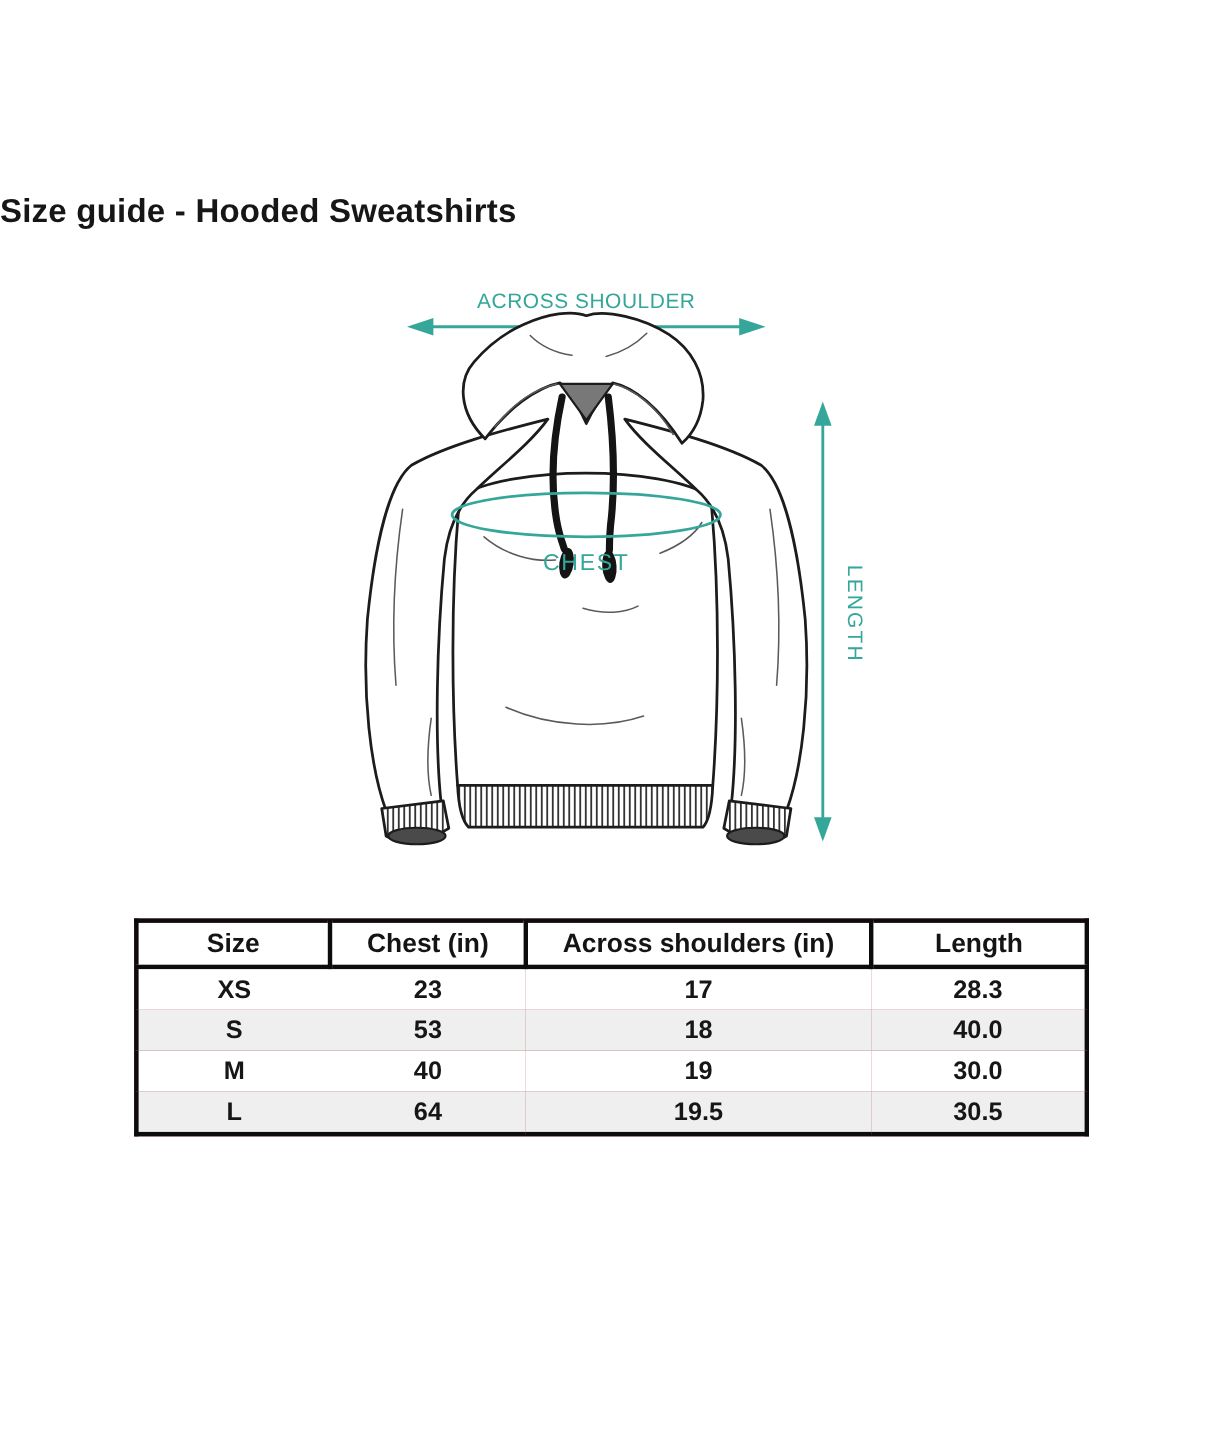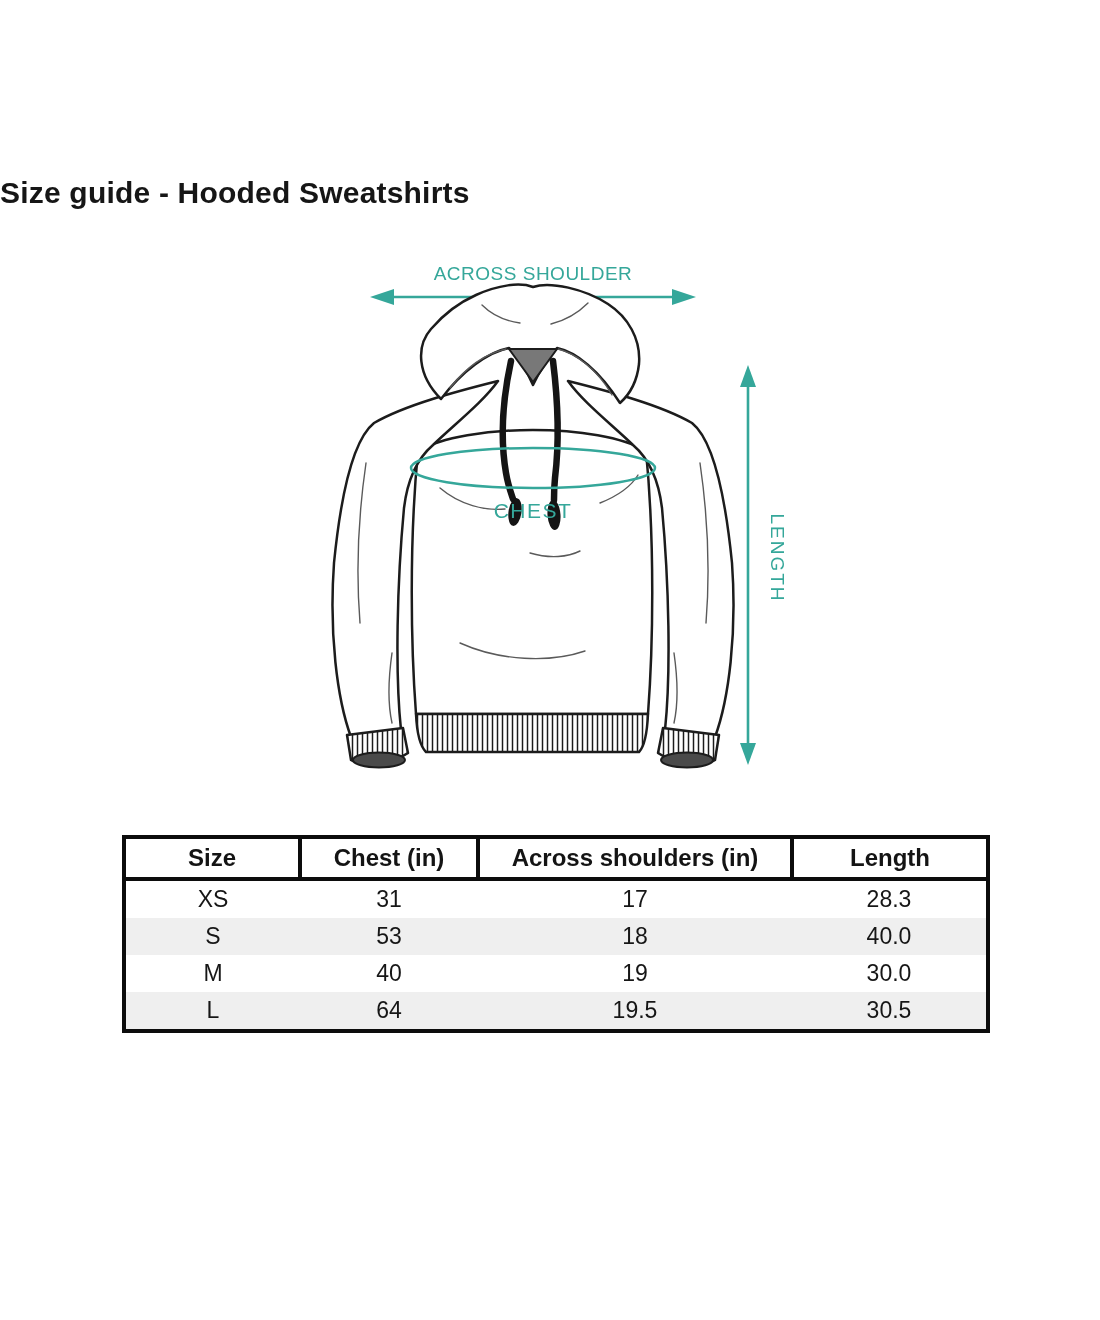--- a/index.html
+++ b/index.html
@@ -9,21 +9,21 @@
     font-size:30px;font-weight:bold;letter-spacing:0.2px;color:#161616;}
   .diagram-svg{position:absolute;left:300px;top:253px;}
   .teal-label{font-family:"Liberation Sans",sans-serif;}
   table.size-table{position:absolute;left:122px;top:835px;width:864px;
     border-collapse:collapse;table-layout:fixed;background:#7f1d1d;
     border:4px solid #0c0c0c;}
   table.size-table th{font-size:24px;font-weight:bold;height:38px;text-align:center;
     border-bottom:4px solid #0c0c0c;background:#ffffff;padding:0;}
   table.size-table th:not(:last-child){border-right:4px solid #0c0c0c;}
   table.size-table td{font-size:23px;height:37px;text-align:center;padding:0;
-    font-weight:400;color:#161616;}
+    font-weight:700;color:#161616;}
   table.size-table tbody tr:nth-child(even){background:#efefef;}
   table.size-table tbody tr:nth-child(odd){background:#ffffff;}
 </style>
 </head>
 <body>
 
 <div class="page">
 
   <div class="page-title">Size guide - Hooded Sweatshirts</div>
 
@@ -118,21 +118,21 @@
       <tr>
         <th>Size</th>
         <th>Chest (in)</th>
         <th>Across shoulders (in)</th>
         <th>Length</th>
       </tr>
     </thead>
     <tbody>
       <tr>
         <td>XS</td>
-        <td>31</td>
+        <td>23</td>
         <td>17</td>
         <td>28.3</td>
       </tr>
       <tr>
         <td>S</td>
         <td>53</td>
         <td>18</td>
         <td>40.0</td>
       </tr>
       <tr>

